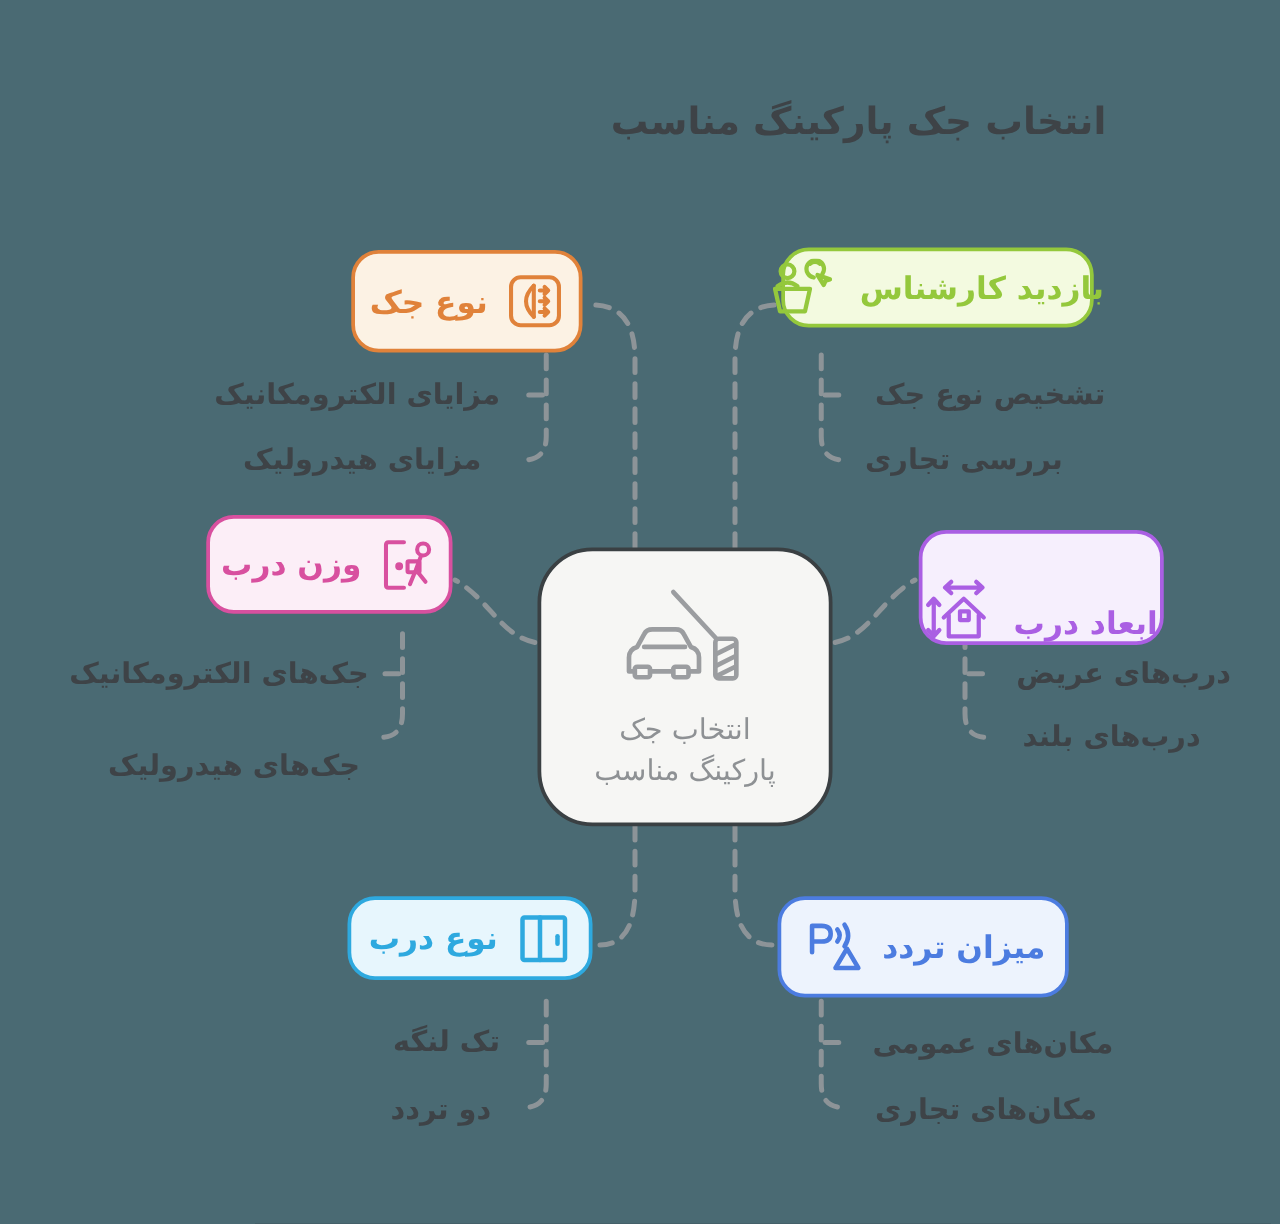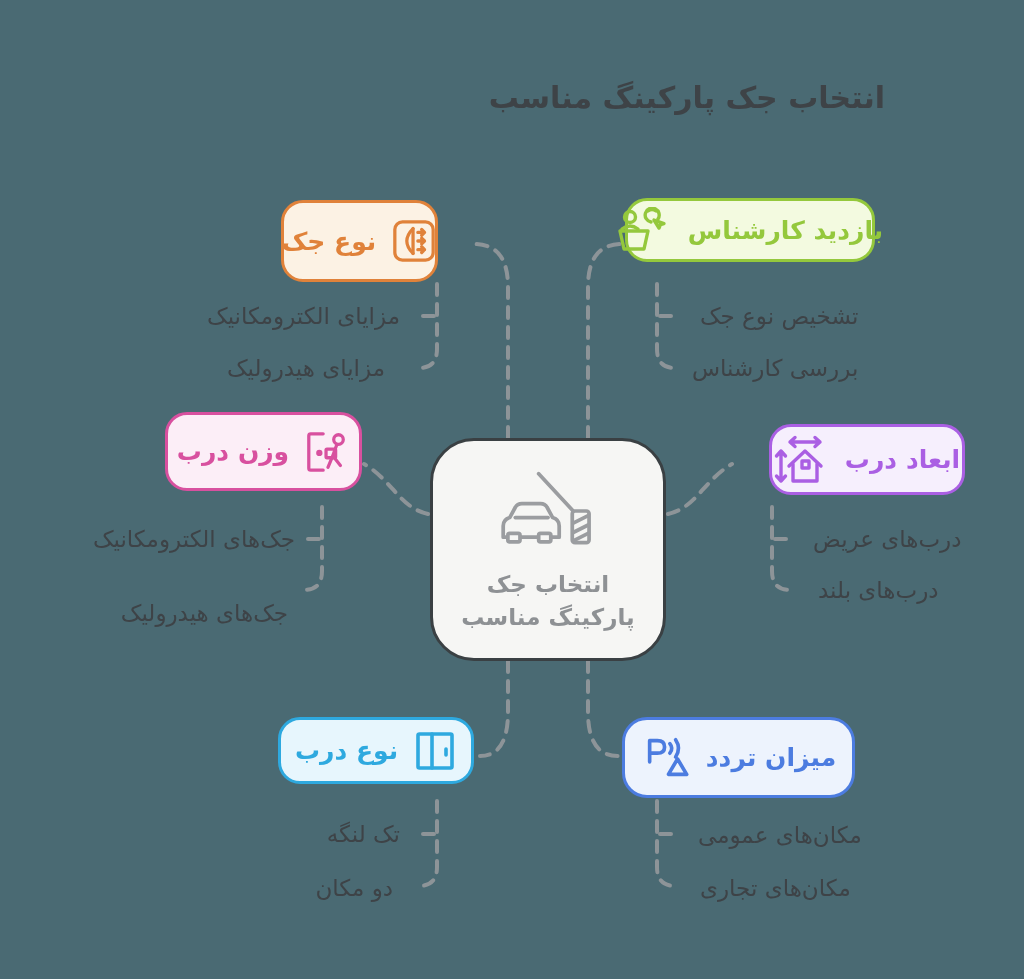--- a/index.html
+++ b/index.html
@@ -36,44 +36,44 @@
     border-radius:22px;
     display:flex;align-items:center;justify-content:center;
     gap:15px;
     color:var(--accent,#888);
   }
   .node .label{
     font-size:25px;font-weight:bold;direction:rtl;white-space:nowrap;
   }
   .node .icon{display:flex;align-items:center;justify-content:center;}
   .node svg{stroke:var(--accent,#888);}
-  .n-jack-type{left:281px;top:200px;width:157px;height:82px;}
+  .n-jack-type{left:281px;top:200px;width:185px;height:82px;}
   .n-expert-visit{left:625px;top:198px;width:250px;height:64px;}
   .n-door-weight{left:165px;top:412px;width:197px;height:79px;text-align:right;}
-  .n-door-dimensions{left:769px;top:424px;width:196px;height:71px;}
+  .n-door-dimensions{left:735px;top:424px;width:196px;height:92px;align-items:flex-end;}
   .n-door-type{left:278px;top:717px;width:196px;height:67px;}
-  .n-traffic-level{left:622px;top:717px;width:233px;height:81px;border-radius:25px;}
+  .n-traffic-level{left:622px;top:717px;width:233px;height:81px;}
   
   .center-node{
     position:absolute;left:430px;top:438px;width:236px;height:223px;
     box-sizing:border-box;
     background:var(--center-fill,#F6F6F4);
     border:3.5px solid var(--center-border,#3A4043);
     border-radius:44px;
     display:flex;flex-direction:column;align-items:center;justify-content:center;
   }
   .center-node .c-icon{margin-top:2px;margin-bottom:10px;}
   .center-node .c-line{
-    font-size:23px;font-weight:700;color:var(--center-text,#8E9194);
+    font-size:23px;font-weight:400;color:var(--center-text,#8E9194);
     direction:rtl;line-height:33px;text-align:center;
   }
   
   .child{
     position:absolute;
-    font-size:23px;font-weight:normal;
+    font-size:23px;font-weight:bold;
     color:var(--text-dark,#3E4347);
     direction:rtl;white-space:nowrap;line-height:30px;
   }
   .c-align-r{text-align:right;}
   .c-align-l{text-align:right;}
 </style>
 </head>
 <body>
 
 <div class="canvas">
@@ -199,27 +199,27 @@
         <path d="M38,25 L47.5,41 L28.5,41 Z"></path>
       </svg>
     </span>
     <span class="label">میزان تردد</span>
   </div>
 
   <div class="child c-align-r" style="right:624px;top:301px;">مزایای الکترومکانیک</div>
   <div class="child c-align-r" style="right:639px;top:353px;">مزایای هیدرولیک</div>
 
   <div class="child c-align-l" style="left:700px;top:301px;">تشخیص نوع جک</div>
-  <div class="child c-align-l" style="left:692px;top:353px;">بررسی کارشناس</div>
+  <div class="child c-align-l" style="left:692px;top:353px;">بررسی تجاری</div>
 
   <div class="child c-align-r" style="right:729px;top:524px;">جک‌های الکترومکانیک</div>
   <div class="child c-align-r" style="right:736px;top:598px;">جک‌های هیدرولیک</div>
 
   <div class="child c-align-l" style="left:813px;top:524px;">درب‌های عریض</div>
   <div class="child c-align-l" style="left:818px;top:575px;">درب‌های بلند</div>
 
   <div class="child c-align-r" style="right:624px;top:819px;">تک لنگه</div>
-  <div class="child c-align-r" style="right:631px;top:873px;">دو مکان</div>
+  <div class="child c-align-r" style="right:631px;top:873px;">دو تردد</div>
 
   <div class="child c-align-l" style="left:698px;top:820px;">مکان‌های عمومی</div>
   <div class="child c-align-l" style="left:700px;top:873px;">مکان‌های تجاری</div>
 
 </div>
 
 </body></html>

